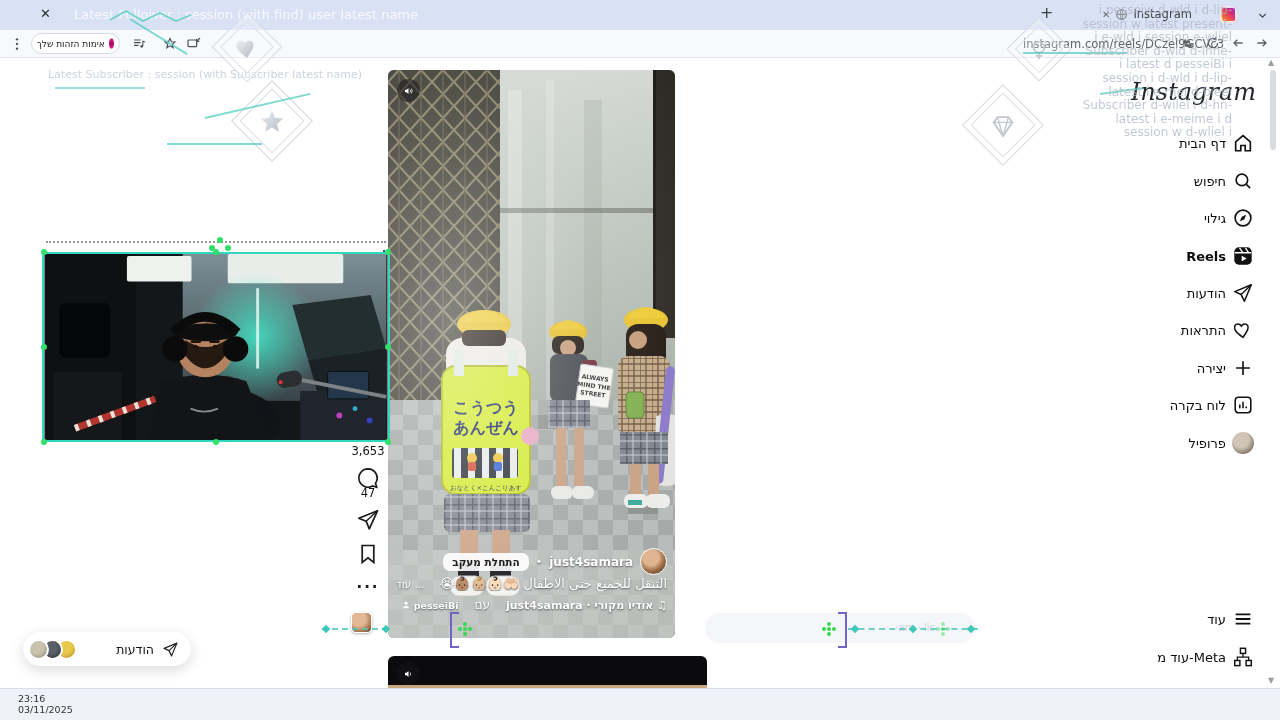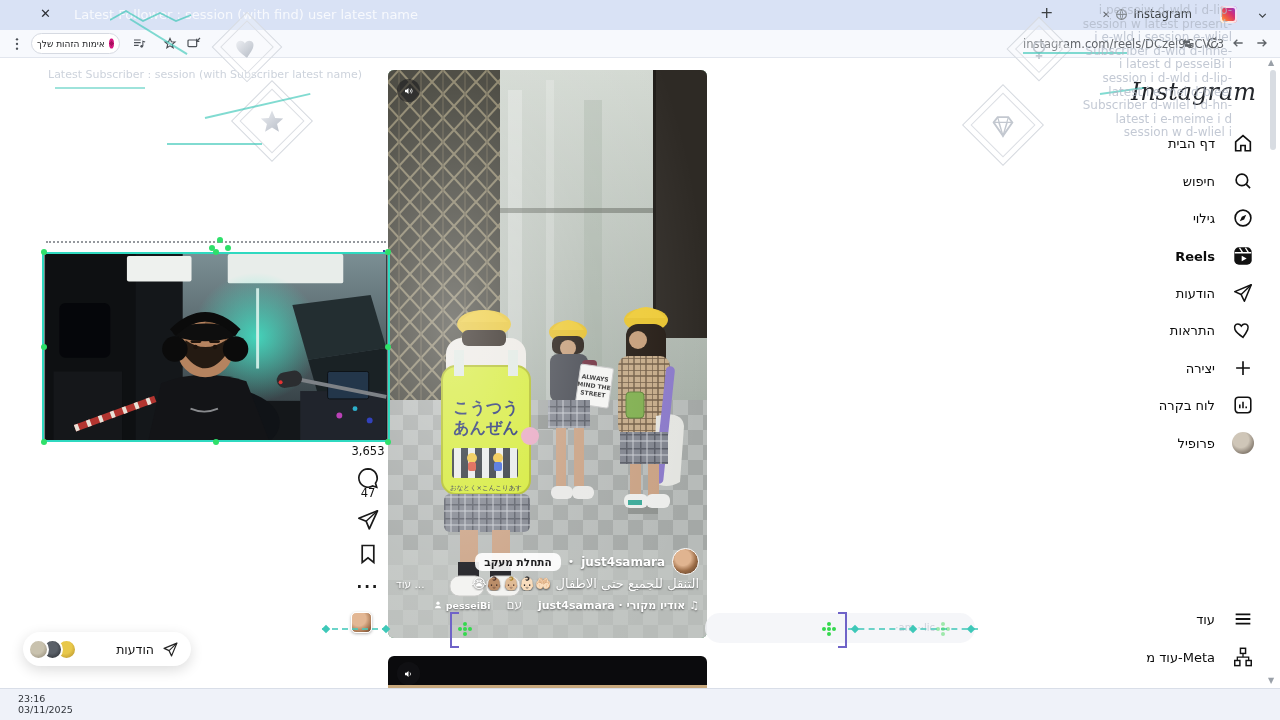--- a/index.html
+++ b/index.html
@@ -7,27 +7,27 @@
   body{font-family:"DejaVu Sans",sans-serif;background:#fff;position:relative}
   .abs{position:absolute}
   svg{display:block}
   
   #tabstrip{left:0;top:0;width:1280px;height:30px;background:#d9e2f5}
   #toolbar{left:0;top:30px;width:1280px;height:28px;background:#f7f9fd;border-bottom:1px solid #e2e6ee}
   .ghost{color:#cdd3dc;filter:blur(.4px)}
   .tabghost{color:rgba(255,255,255,.78);filter:blur(.3px);font-size:13px;white-space:nowrap}
   .urltext{font-size:11.5px;color:#5f6368;white-space:nowrap;direction:ltr}
   
-  .navitem{height:24px;display:flex;align-items:center;gap:17px;cursor:pointer}
+  .navitem{height:24px;display:flex;align-items:center;gap:6px;cursor:pointer}
   .navlabel{font-size:13px;color:#0b0b0b;white-space:nowrap}
   .navitem.active .navlabel{font-weight:bold}
   #iglogo{font-family:"DejaVu Serif",serif;font-style:italic;font-size:24px;color:#23262b}
   .ghostline{font-size:12px;line-height:13.6px;text-align:right;color:rgba(175,183,198,.75);filter:blur(.35px);white-space:nowrap}
   
-  #reel{left:388px;top:70px;width:319px;height:568px;border-radius:6px;overflow:hidden;background:#15803d}
+  #reel{left:388px;top:70px;width:287px;height:568px;border-radius:6px;overflow:hidden;background:#15803d}
   #reel2{left:388px;top:656px;width:319px;height:32px;border-radius:6px 6px 0 0;background:#0b0b0d;overflow:hidden}
   .mutebtn{width:23px;height:23px;border-radius:50%;background:rgba(22,22,26,.55);display:flex;align-items:center;justify-content:center}
   .capwhite{color:#fff;text-shadow:0 1px 2px rgba(0,0,0,.55)}
   .followchip{background:rgba(255,255,255,.9);color:#1d1d1f;font-size:10.5px;font-weight:bold;padding:3px 9px;border-radius:7px}
   .socialbar{background:rgba(62,62,68,.4);border-radius:8px;display:flex;align-items:center;justify-content:center;gap:13px}
   .socialtxt{color:#fff;font-size:12.5px;font-weight:bold;letter-spacing:.3px;text-shadow:0 1px 1px rgba(0,0,0,.4)}
   
   .rail{left:340px;width:56px;text-align:center}
   .railnum{font-size:11.5px;color:#111}
   

